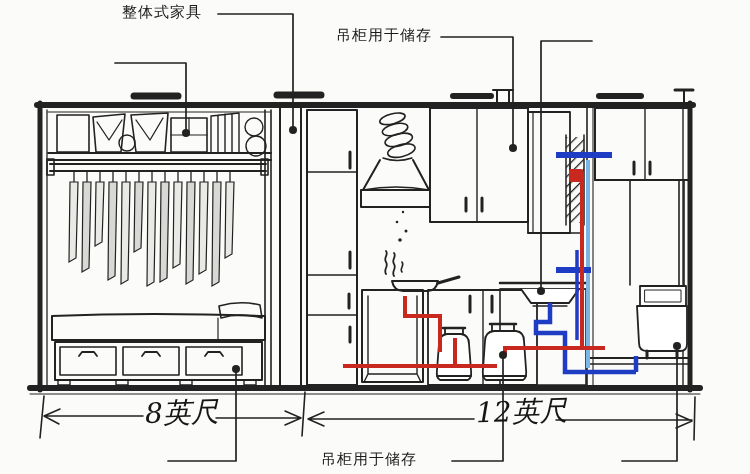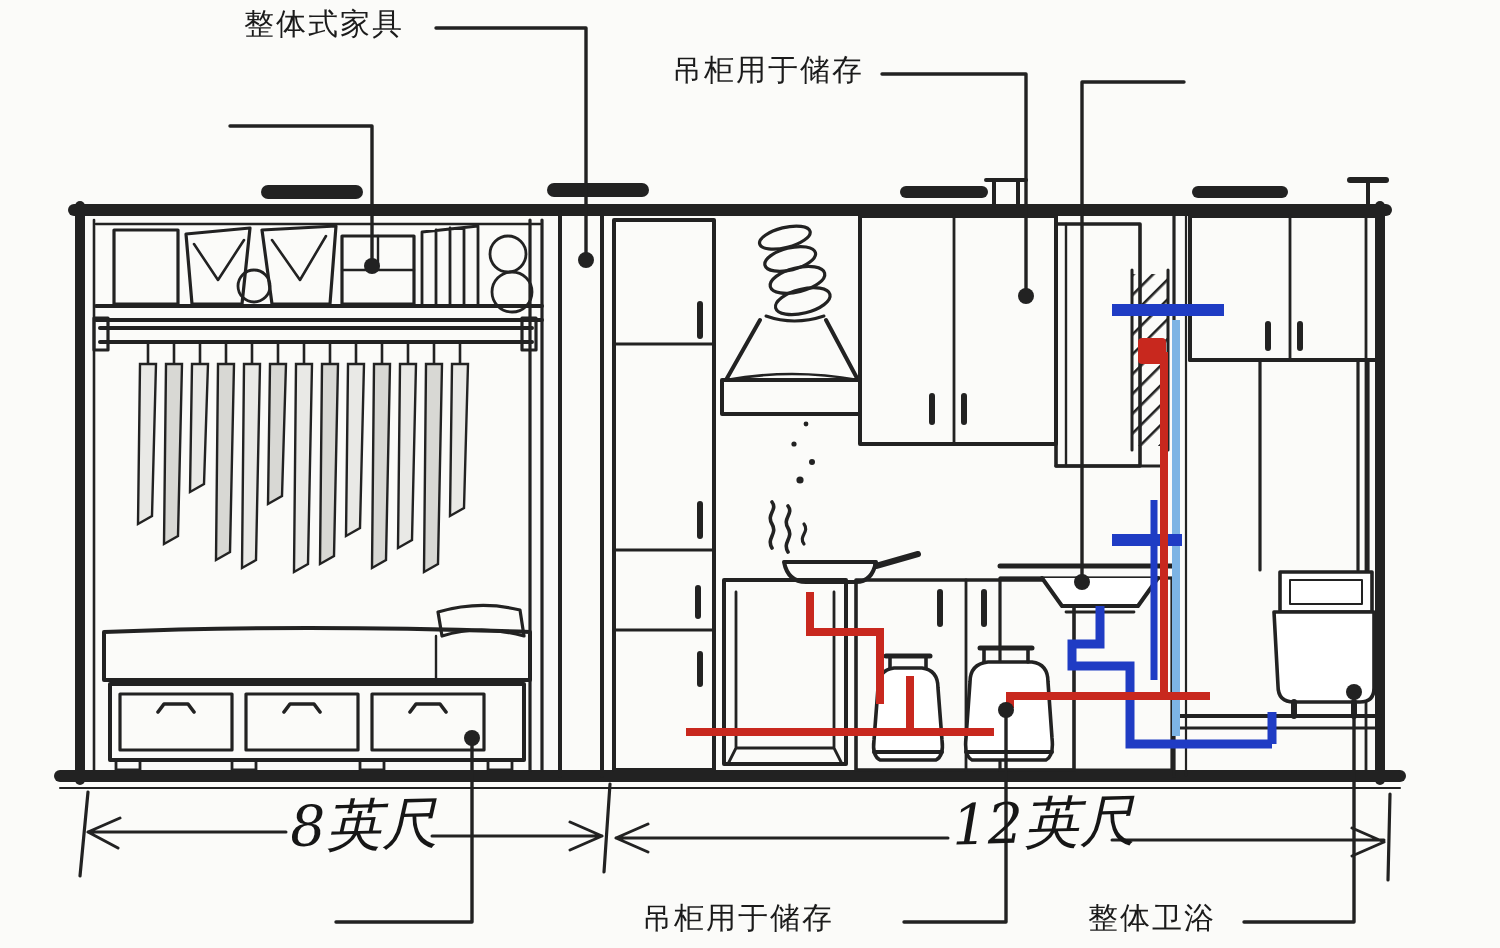--- a/index.html
+++ b/index.html
@@ -231,17 +231,16 @@
     <path class="ink" stroke-width="1.6" d="M305 392 L302 436"></path>
     <path class="ink" stroke-width="1.5" d="M308 419 H474 M308 419 L324 412 M308 419 L324 426"></path>
     <path class="ink" stroke-width="1.5" d="M556 420 H692 M692 421 L676 414 M692 421 L676 428"></path>
     <path class="ink" stroke-width="1.6" d="M695 397 L694 440"></path>
   </g>
 </svg>
 
   <div class="callout" style="left:122px;top:3px">整体式家具</div>
   <div class="callout" style="left:336px;top:26px">吊柜用于储存</div>
   <div class="callout" style="left:321px;top:450px">吊柜用于储存</div>
-  <div class="callout" style="left:544px;top:450px">整体卫浴</div>
 
   <div class="dim" style="left:145px;top:394px">8英尺</div>
   <div class="dim" style="left:476px;top:393px">12英尺</div>
 </div>
 
 </body></html>

